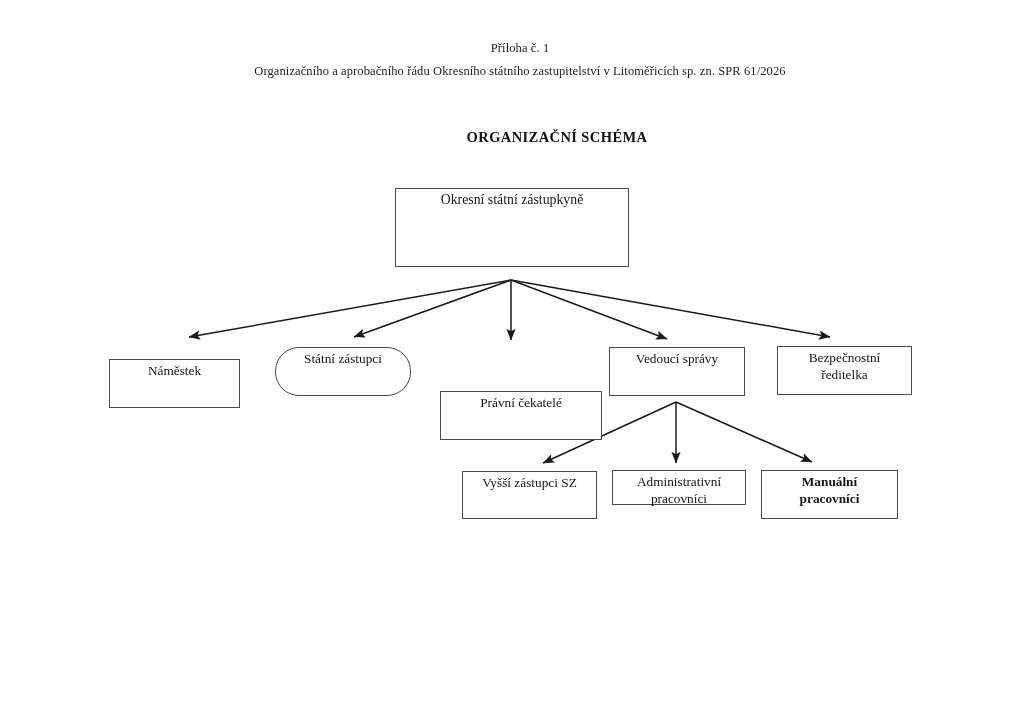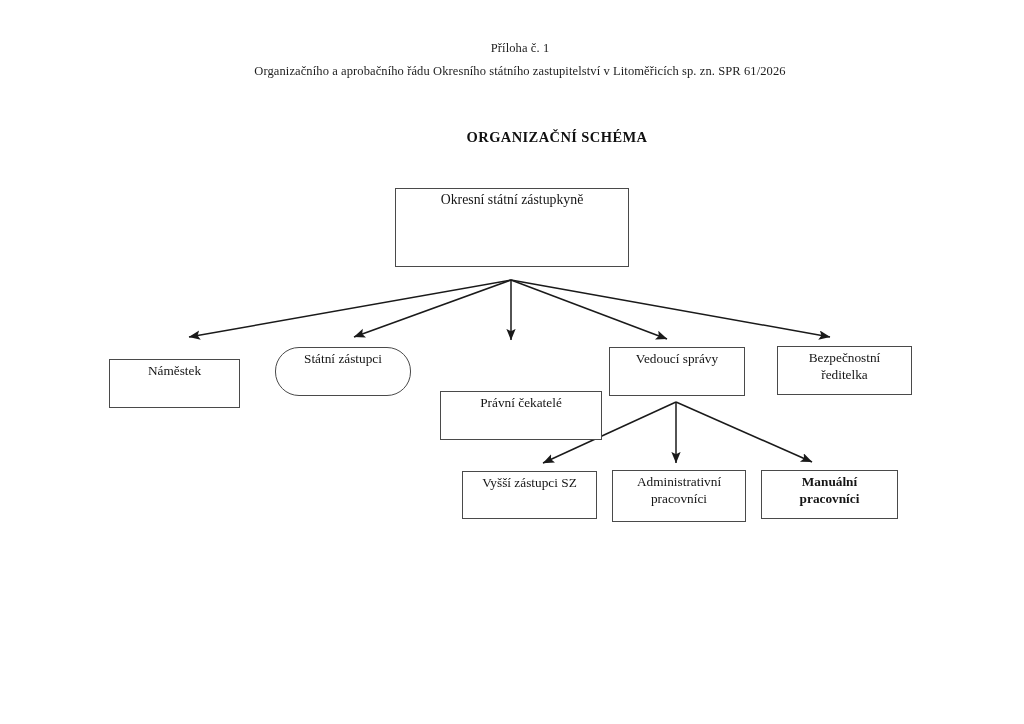--- a/index.html
+++ b/index.html
@@ -87,21 +87,21 @@
 
   
   #node-namestek      { left: 109px; top: 359px; width: 131px; height: 49px; }
   #node-statni        { left: 275px; top: 347px; width: 136px; height: 49px; border-radius: 24px; }
   #node-pravni        { left: 440px; top: 347px; width: 162px; height: 49px; margin-top: 44px; }
   #node-vedouci       { left: 609px; top: 347px; width: 136px; height: 49px; }
   #node-bezpecnostni  { left: 777px; top: 346px; width: 135px; height: 49px; }
 
   
   #node-vyssi  { left: 462px; top: 471px; width: 135px; height: 48px; }
-  #node-admin  { left: 612px; top: 470px; width: 134px; height: 52px; }
+  #node-admin  { left: 612px; top: 470px; width: 134px; height: 35px; }
   #node-manual { left: 761px; top: 470px; width: 137px; height: 49px; font-weight: bold; }
 </style>
 </head>
 <body>
 
 <div id="page">
 
   <div class="hdr" id="hdr-line1">Příloha č. 1</div>
   <div class="hdr" id="hdr-line2">Organizačního a aprobačního řádu Okresního státního zastupitelství v Litoměřicích sp. zn. SPR 61/2026</div>
 

